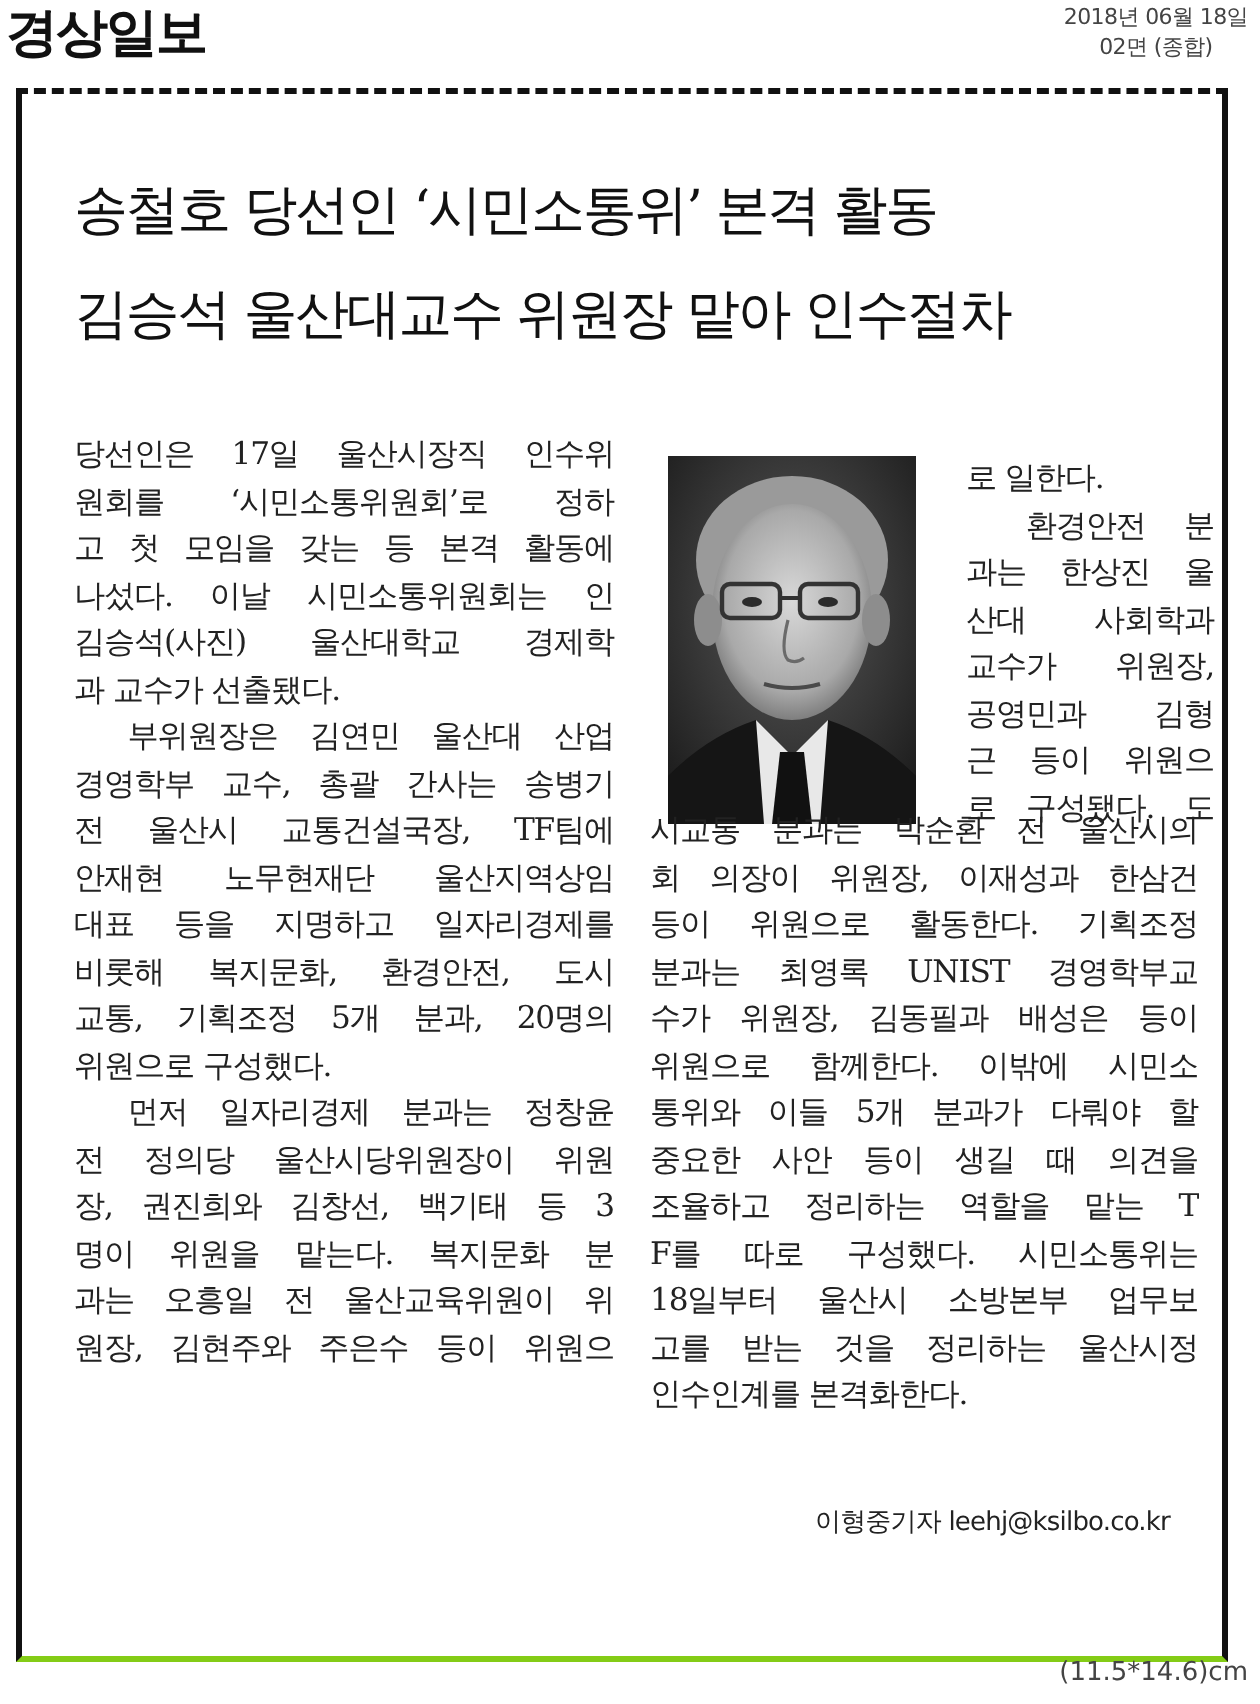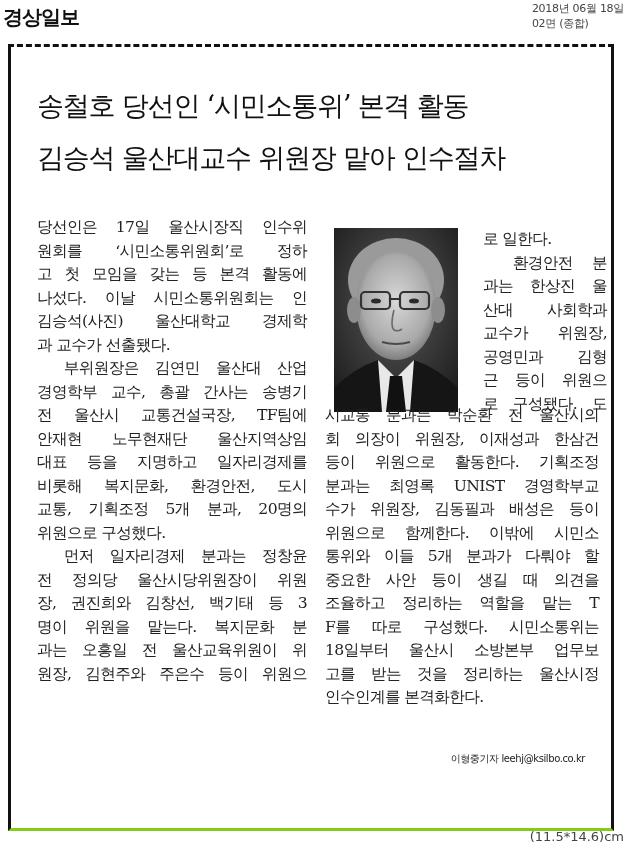--- a/index.html
+++ b/index.html
@@ -3,25 +3,25 @@
 <meta charset="utf-8">
 <style>
   html, body { margin: 0; padding: 0; background: #ffffff; }
   body {
     width: 630px; height: 852px; position: relative; overflow: hidden;
     font-family: "DejaVu Sans", sans-serif; color: #1a1a1a;
   }
   .masthead {
     position: absolute; left: 3px; top: 0px;
     font-family: "DejaVu Sans", sans-serif; font-weight: bold;
-    font-size: 20px; letter-spacing: -1px; color: #111;
+    font-size: 26px; letter-spacing: -1px; color: #111;
     line-height: 34px;
   }
   .dateline {
-    position: absolute; right: 6px; top: 1px; text-align: left;
+    position: absolute; right: 6px; top: 1px; text-align: center;
     font-family: "DejaVu Sans", sans-serif; font-size: 11px; color: #444;
     line-height: 15px; letter-spacing: -0.3px;
   }
   .article-box {
     position: absolute; left: 8px; top: 44px; width: 606px; height: 787px;
     border-left: 3px solid #111; border-right: 3px solid #111; border-bottom: 3px solid #84cc16;
     box-sizing: border-box;
   }
   .article-box .top-dash {
     position: absolute; left: -3px; right: -3px; top: 0; height: 0;
@@ -46,21 +46,21 @@
     position: absolute; left: 314px; top: 360px; width: 274px;
   }
   .line { display: block; white-space: nowrap; text-align: justify; text-align-last: justify; height: 23.5px; }
   .line.last { text-align-last: left; }
   .photo {
     position: absolute; left: 323px; top: 184px; width: 124px; height: 184px;
     overflow: hidden; background: #2a2a2a;
   }
   .byline {
     position: absolute; right: 26px; top: 708px;
-    font-family: "DejaVu Sans", sans-serif; font-size: 10px; color: #222; letter-spacing: -0.4px;
+    font-family: "DejaVu Sans", sans-serif; font-size: 13px; color: #222; letter-spacing: -0.4px;
   }
   .size-note {
     position: absolute; right: 6px; top: 829px;
     font-family: "DejaVu Sans", sans-serif; font-size: 13px; color: #444;
   }
 </style>
 </head>
 <body>
 
 <div class="masthead">경상일보</div>

